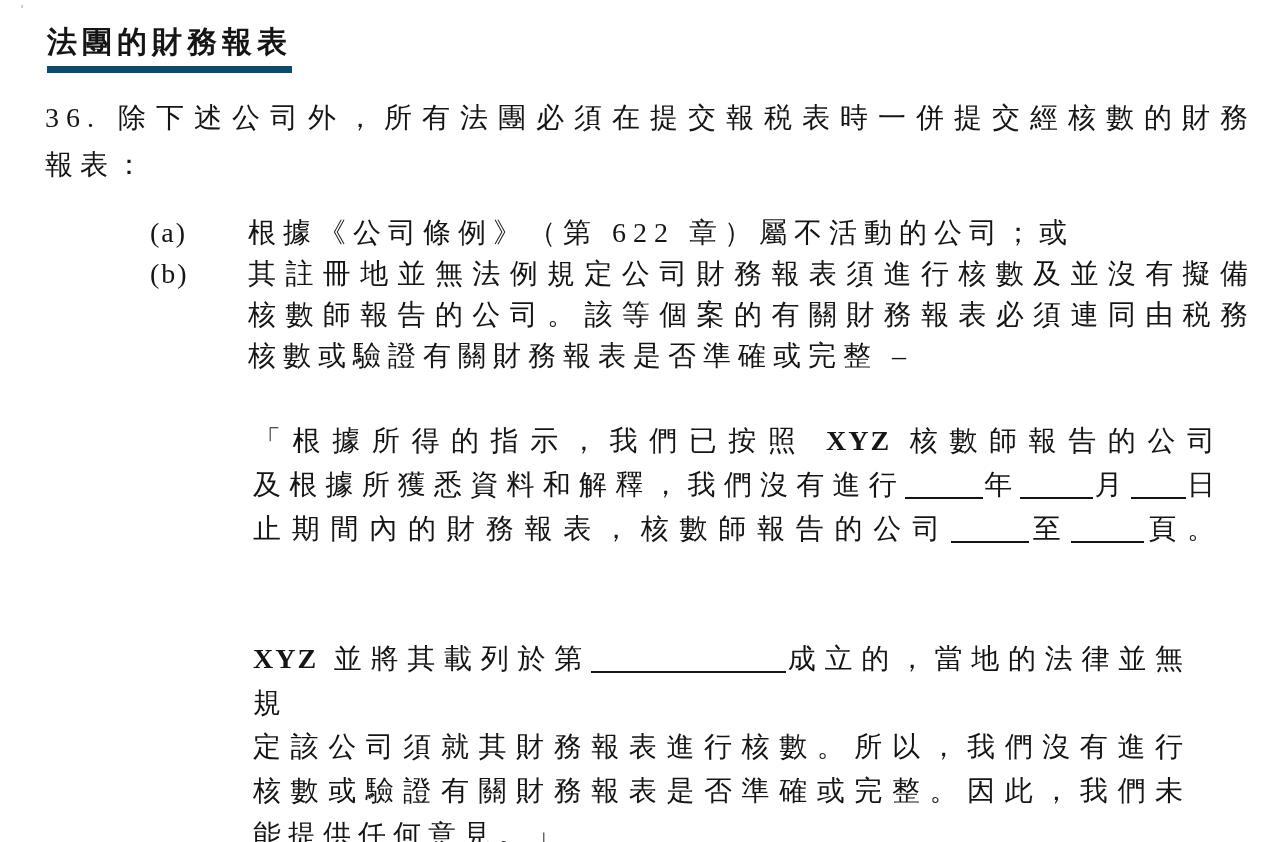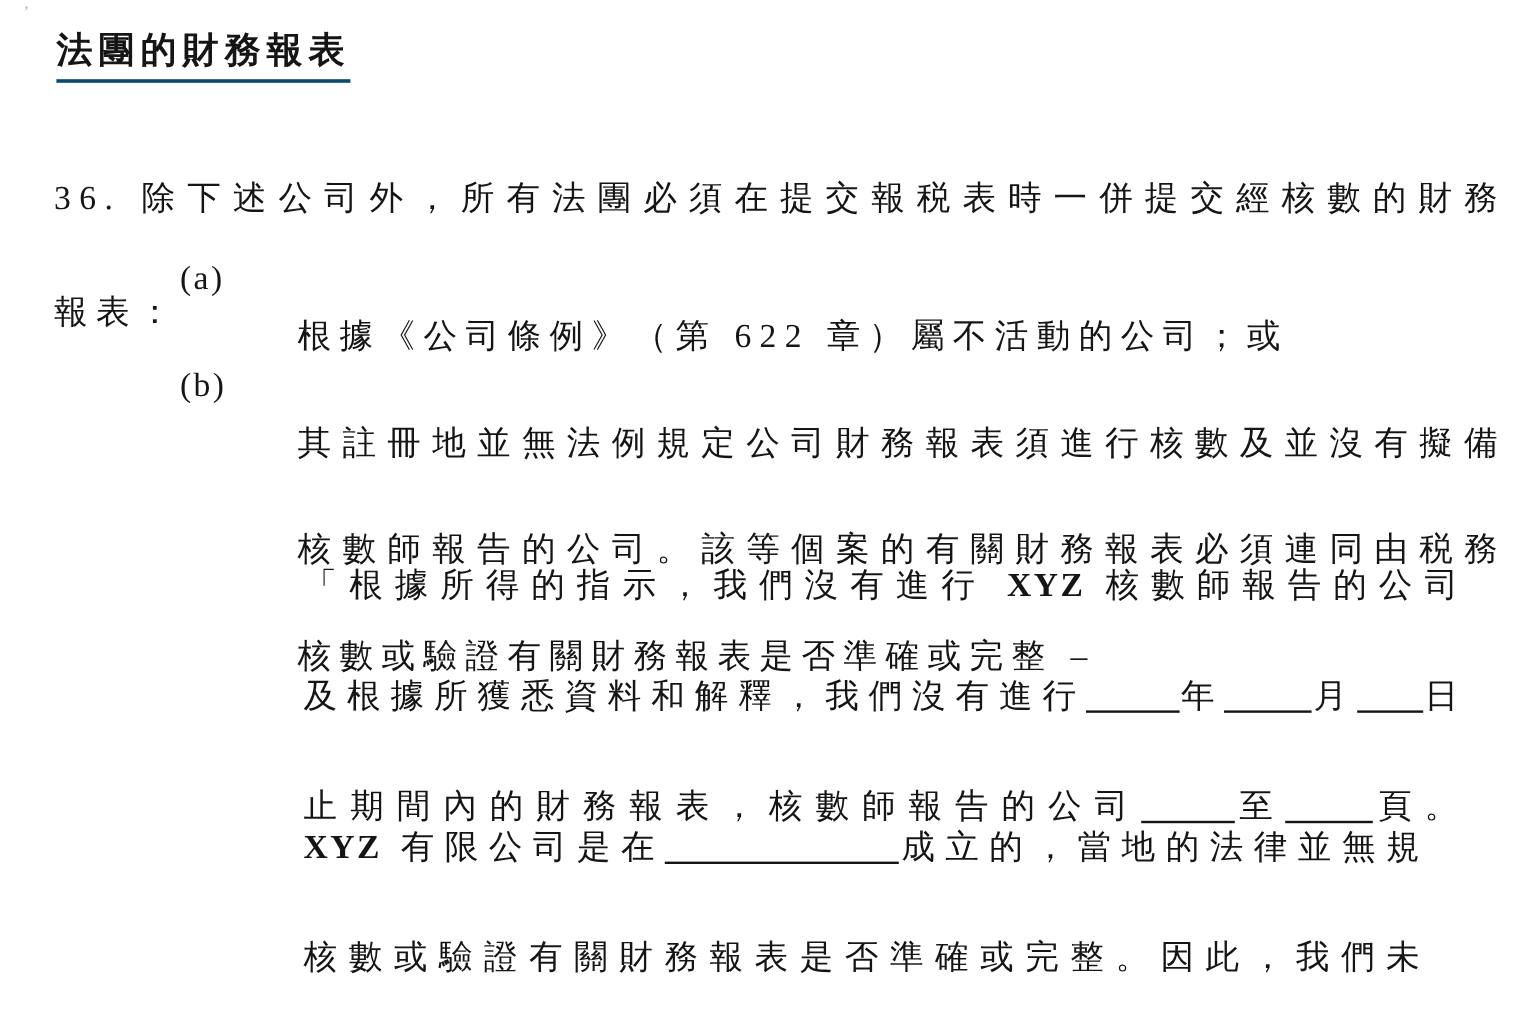--- a/index.html
+++ b/index.html
@@ -27,31 +27,31 @@
   }
 
   .title {
     position: absolute;
     left: 47px;
     top: 22px;
     margin: 0;
     font-size: 30px;
     font-weight: 700;
     letter-spacing: 5px;
-    border-bottom: 3px solid #0c4a6e;
+    border-bottom: 7px solid #0c4a6e;
     padding-bottom: 3px;
     display: inline-block;
   }
 
   .textblock {
     font-size: 28px;
     letter-spacing: 7px;
   }
 
-  .line { white-space: nowrap; margin-top: 48px; }
+  .line { white-space: nowrap; }
   .line.stretch {
     white-space: normal;
     text-align: justify;
     text-align-last: justify;
   }
 
   .para36 {
     position: absolute;
     left: 45px;
     top: 94px;
@@ -124,24 +124,25 @@
       <div class="label">(b)</div>
       <div class="body">
         <div class="line stretch">其註冊地並無法例規定公司財務報表須進行核數及並沒有擬備</div>
         <div class="line stretch">核數師報告的公司。該等個案的有關財務報表必須連同由税務</div>
         <div class="line">核數或驗證有關財務報表是否準確或完整 –</div>
       </div>
     </div>
   </div>
 
   <div class="quote q1 textblock">
-    <div class="line stretch"><span>「根據所得的指示，我們沒有進行 </span><span class="latin">XYZ</span><span> 核數師報告的公司</span></div>
+    <div class="line stretch"><span>「根據所得的指示，我們已按照 </span><span class="latin">XYZ</span><span> 核數師報告的公司</span></div>
     <div class="line stretch"><span>及根據所獲悉資料和解釋，我們沒有進行</span><span class="blank w78"></span><span>年</span><span class="blank w73"></span><span>月</span><span class="blank w55"></span><span>日</span></div>
     <div class="line stretch"><span>止期間內的財務報表，核數師報告的公司</span><span class="blank w78"></span><span>至</span><span class="blank w73"></span><span>頁。</span></div>
   </div>
 
   <div class="quote q2 textblock">
-    <div class="line stretch"><span class="latin">XYZ</span><span> 有限公司是在</span><span class="blank w195"></span><span>成立的，當地的法律並無規</span></div>
+    <div class="line stretch"><span class="latin">XYZ</span><span> 並將其載列於第</span><span class="blank w195"></span><span>成立的，當地的法律並無規</span></div>
+    <div class="line stretch">定該公司須就其財務報表進行核數。所以，我們沒有進行</div>
     <div class="line stretch">核數或驗證有關財務報表是否準確或完整。因此，我們未</div>
     <div class="line">能提供任何意見。」</div>
   </div>
 
 </div>
 
 </body></html>

